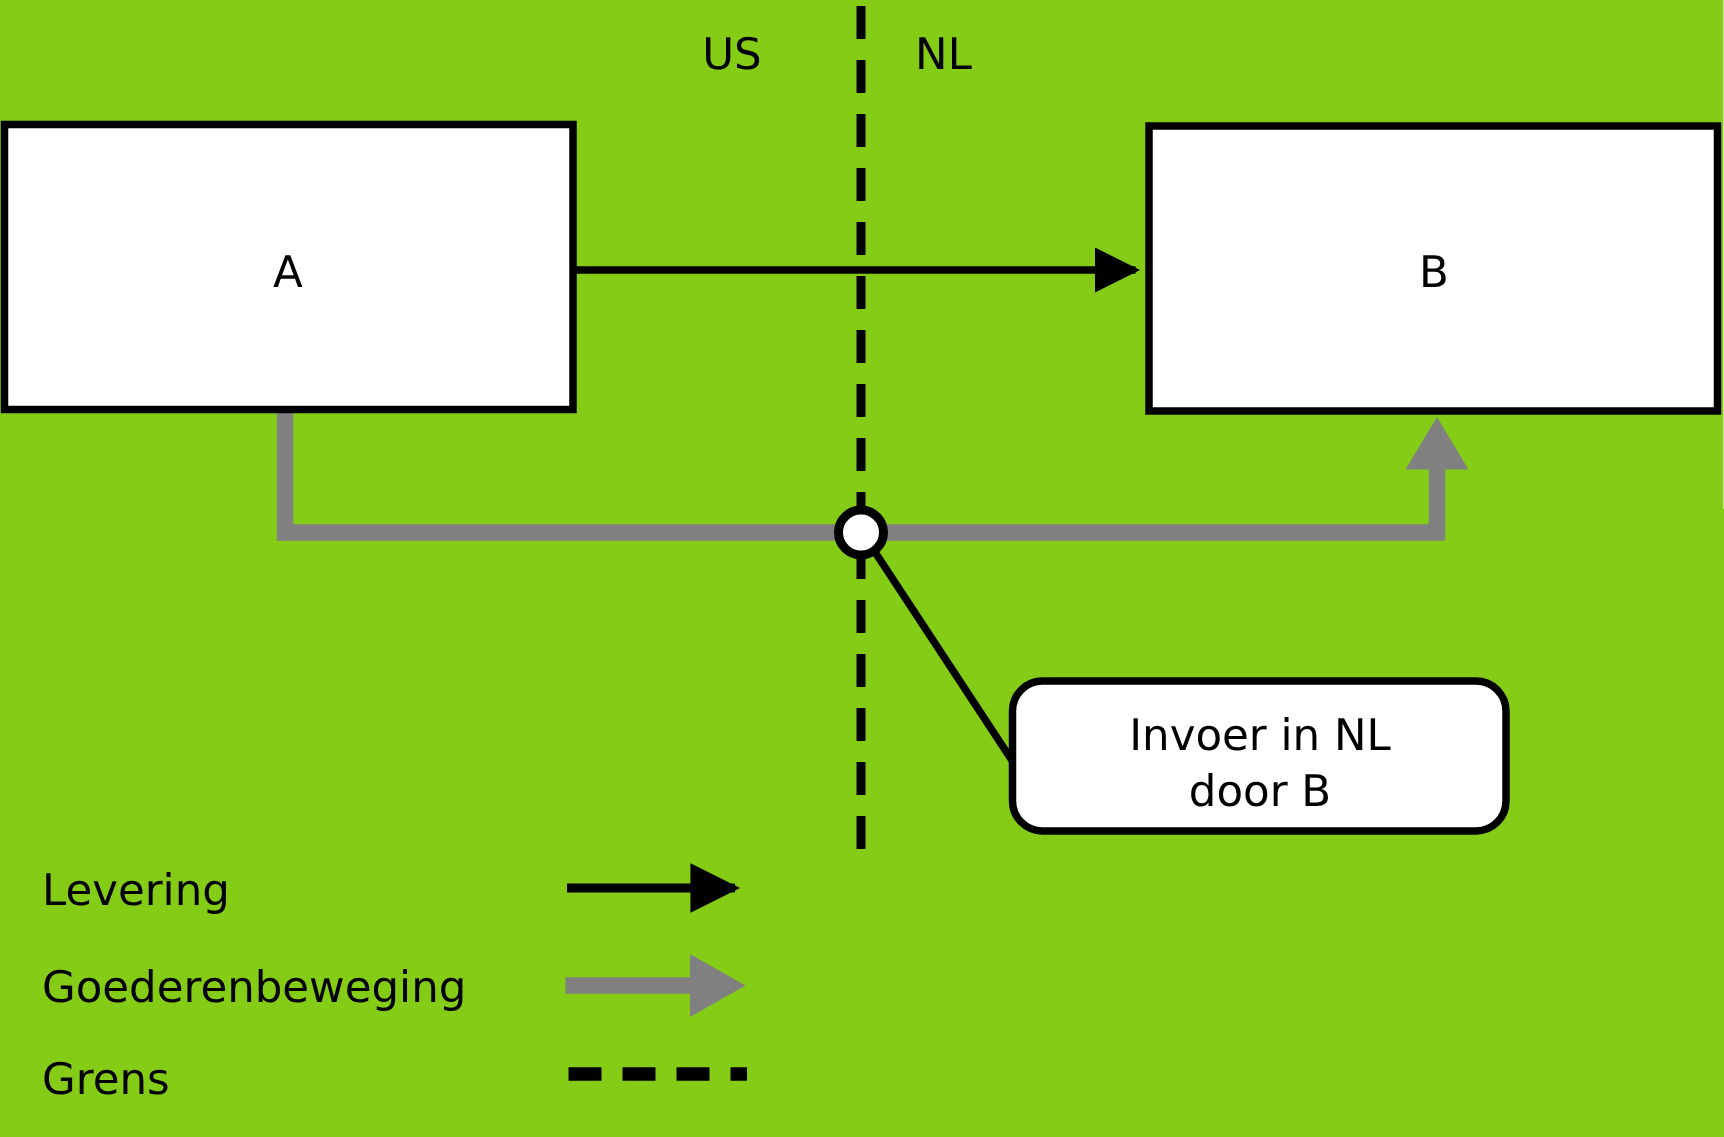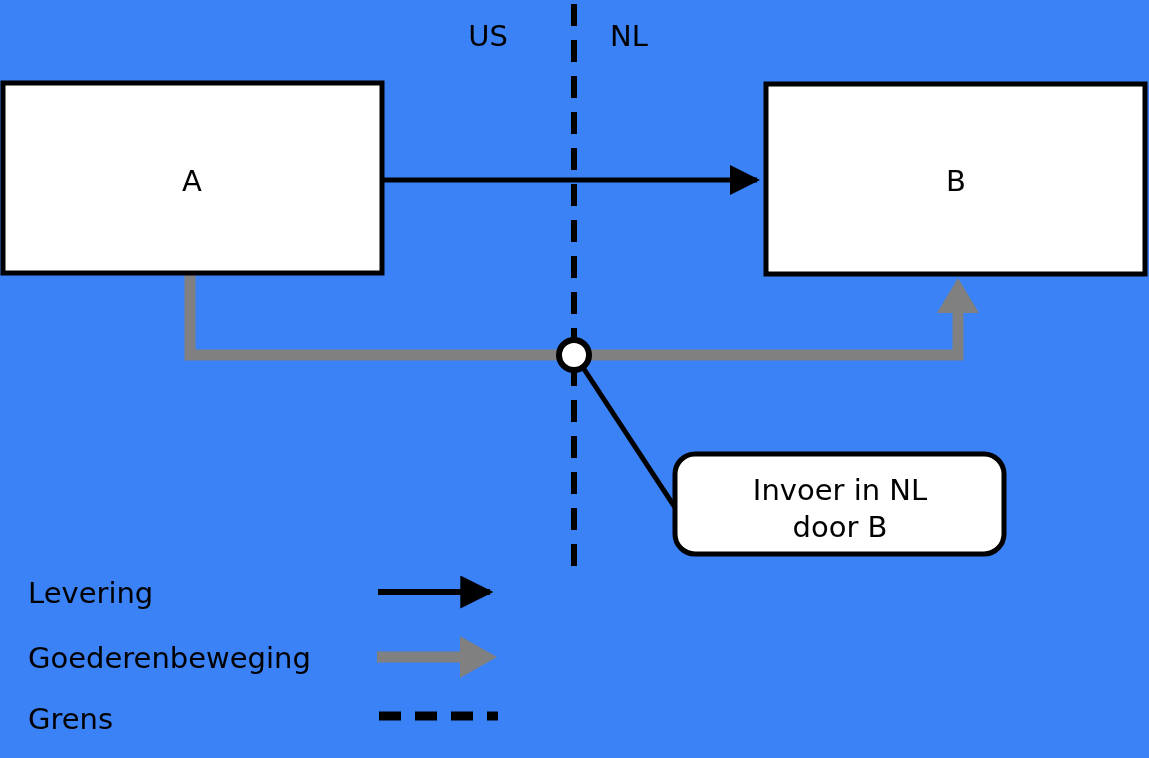--- a/index.html
+++ b/index.html
@@ -7,21 +7,21 @@
     padding: 0;
     background: #ffffff;
   }
   body {
     font-family: "DejaVu Sans", "Liberation Sans", sans-serif;
   }
   #stage {
     position: relative;
     width: 1149px;
     height: 758px;
-    background: #3b82f6;
+    background: #84cc16;
     overflow: hidden;
   }
   #diagram-svg {
     position: absolute;
     left: 0;
     top: 0;
     width: 1149px;
     height: 758px;
   }
   .svg-text {

